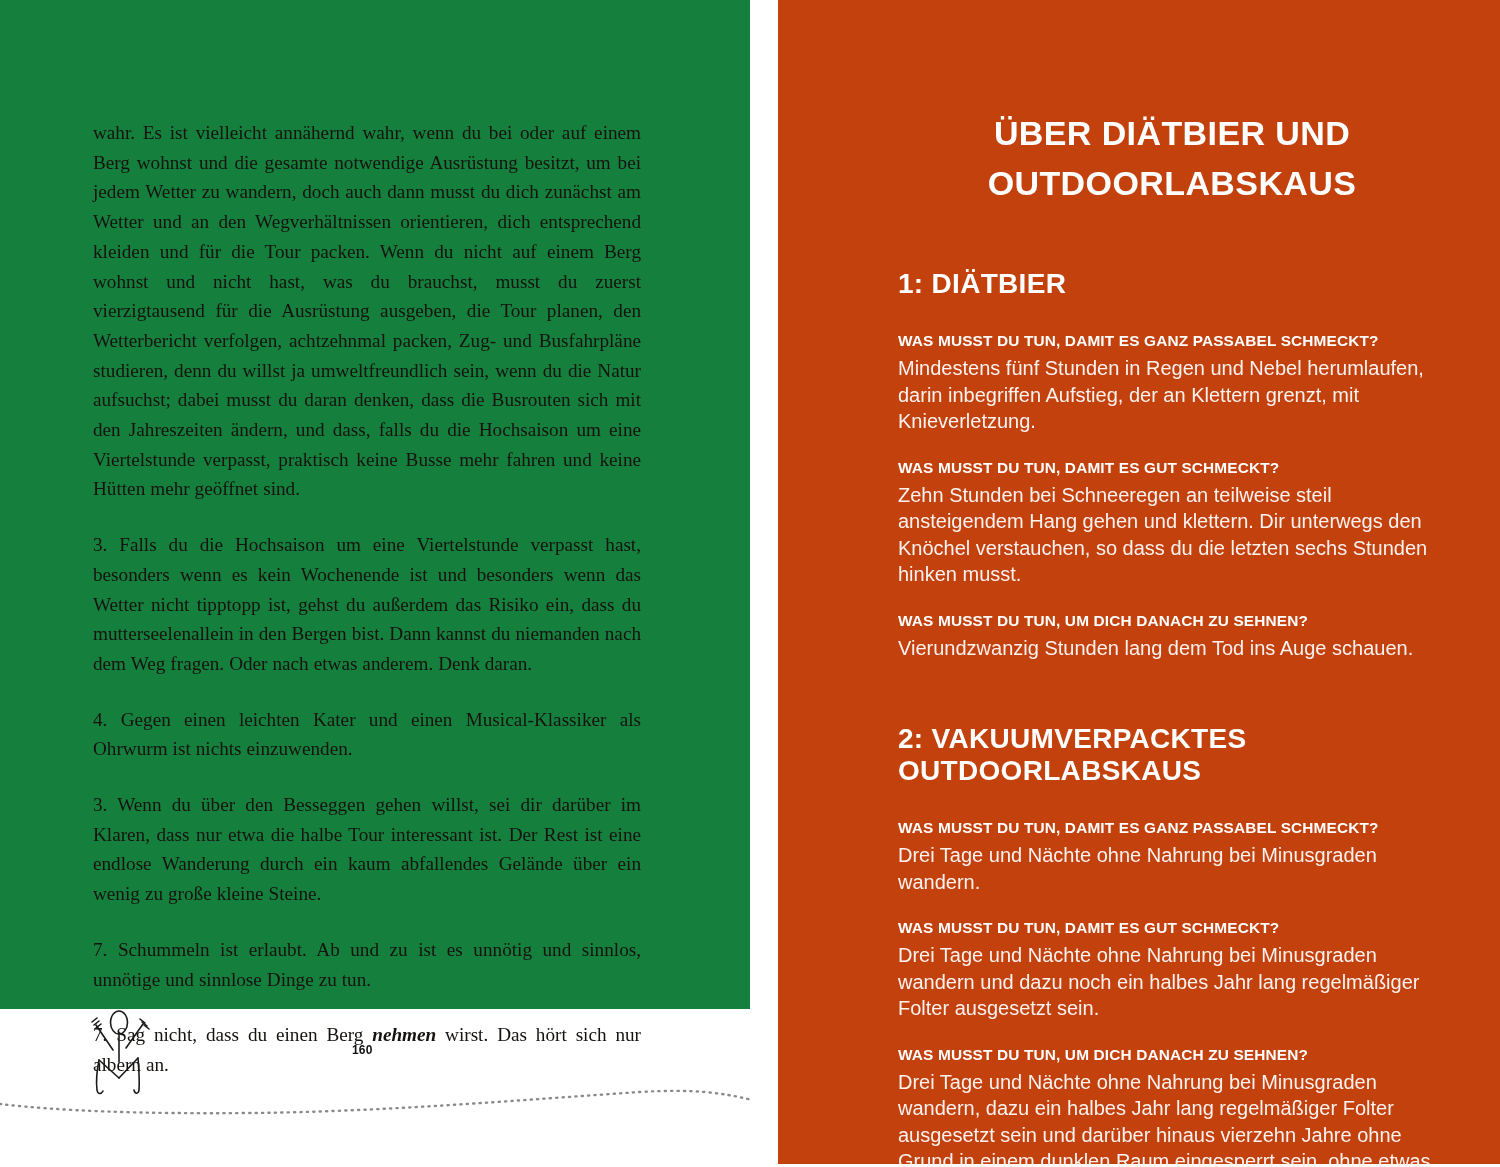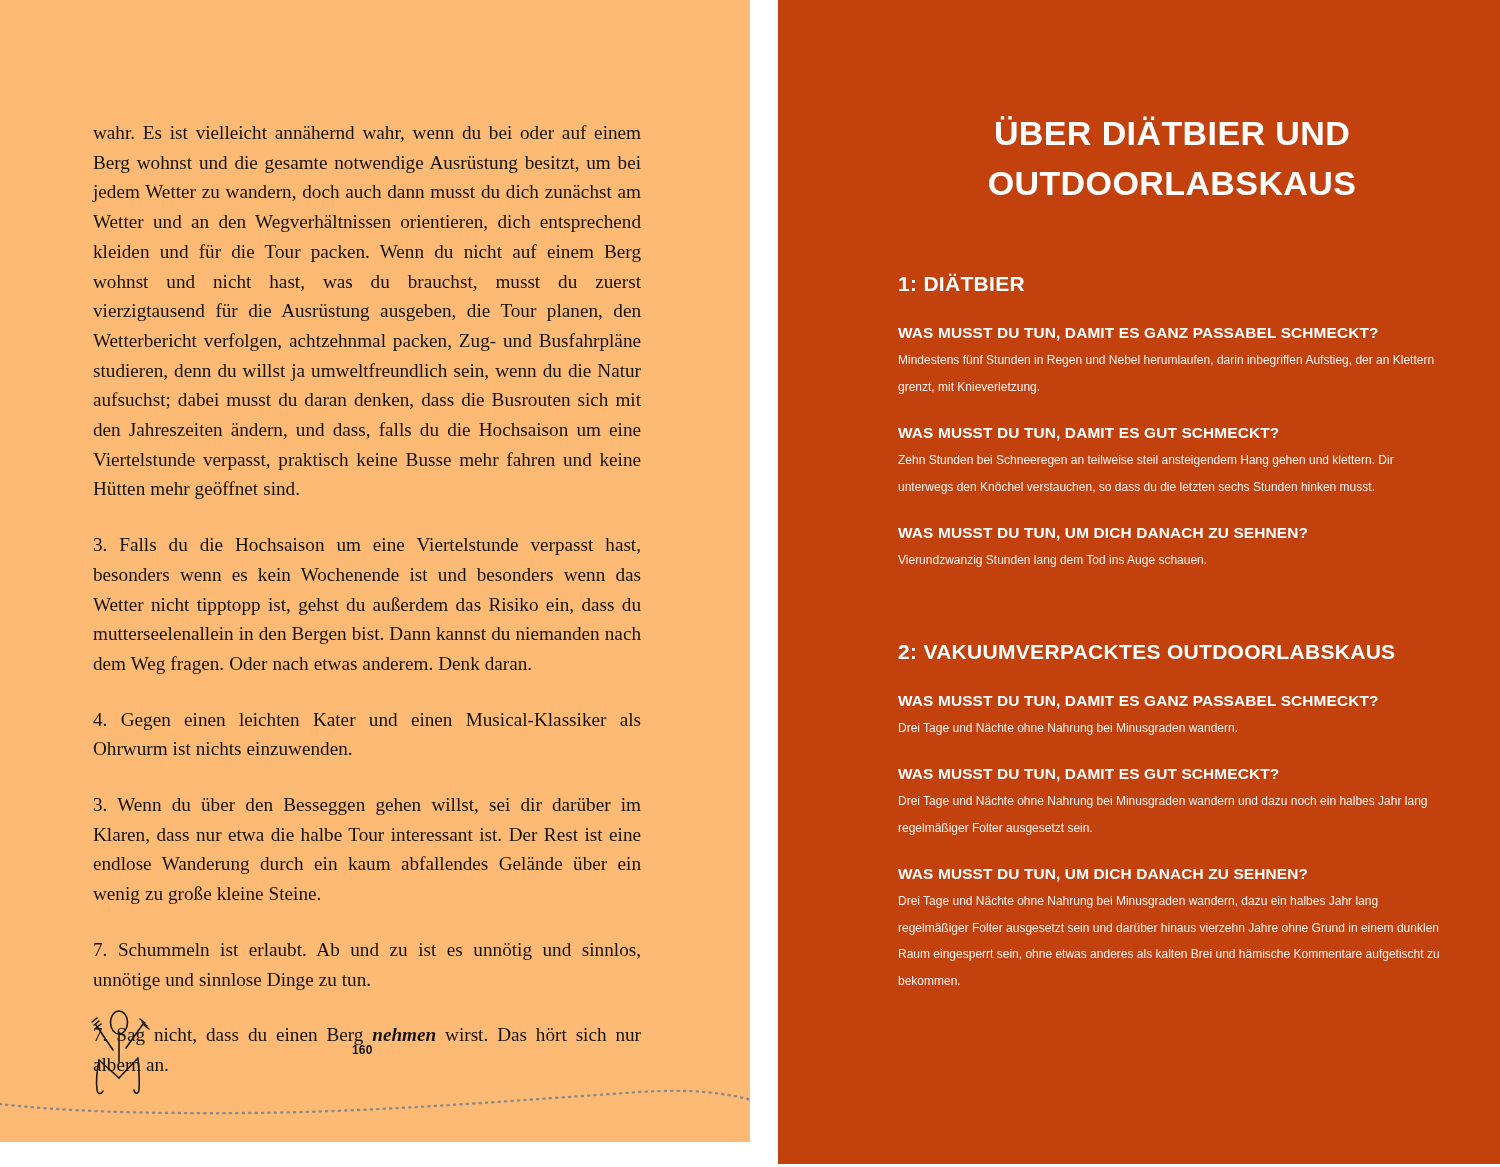--- a/index.html
+++ b/index.html
@@ -13,22 +13,22 @@
     position: relative;
     overflow: hidden;
     font-family: "Liberation Serif", serif;
   }
 
   
   #left-page {
     position: absolute;
     left: 0; top: 0;
     width: 750px;
-    height: 1142px;
-    background: #fdba74;
+    height: 1009px;
+    background: #15803d;
   }
 
   #left-text-column {
     position: absolute;
     left: 93px;
     top: 118px;
     width: 548px;
   }
 
   .body-par {
@@ -96,46 +96,46 @@
     color: #ffffff;
     text-align: center;
     letter-spacing: 0.4px;
     margin: 108px 0 0 0;
     padding: 0;
   }
 
   .section-heading {
     font-family: "Liberation Sans", sans-serif;
     font-weight: bold;
-    font-size: 21px;
+    font-size: 28px;
     line-height: 32px;
     color: #ffffff;
     letter-spacing: 0.3px;
     margin: 0;
     padding: 0;
   }
   #section-1-heading { margin-top: 60px; }
   #section-2-heading { margin-top: 62px; }
 
   .qa-block { margin-top: 22px; }
-  .qa-block.first-qa { margin-top: 22px; }
+  .qa-block.first-qa { margin-top: 30px; }
 
   .qa-question {
     font-family: "Liberation Sans", sans-serif;
     font-weight: bold;
     font-size: 15.4px;
     line-height: 22px;
     color: #ffffff;
     letter-spacing: 0.15px;
     margin: 0 0 3px 0;
   }
   .qa-answer {
     font-family: "Liberation Sans", sans-serif;
     font-weight: normal;
-    font-size: 12px;
+    font-size: 20px;
     line-height: 26.5px;
     color: #fdf2f0;
     margin: 0;
   }
 </style>
 </head>
 <body>
 
 <div id="left-page">
 

